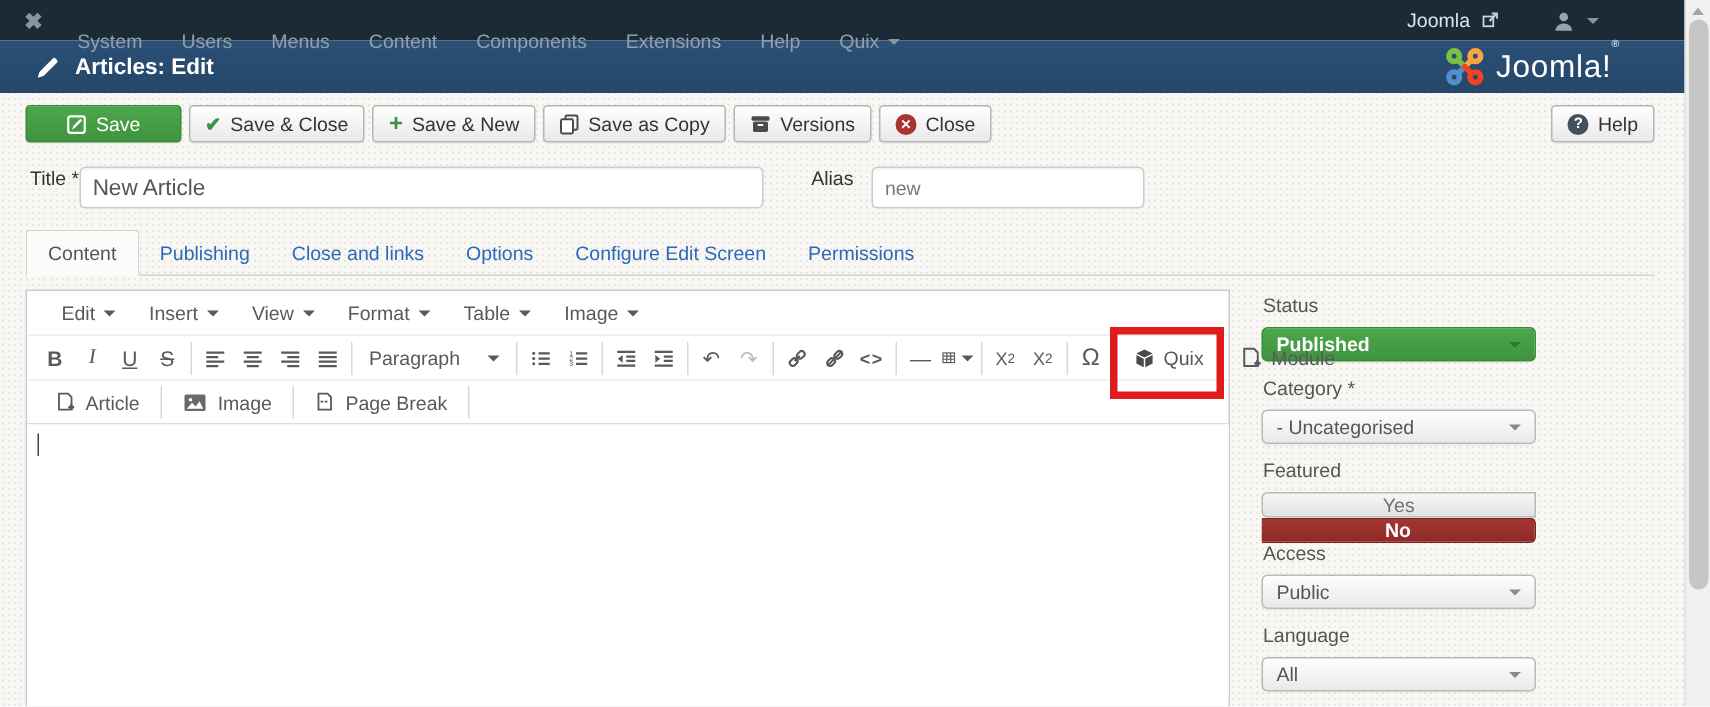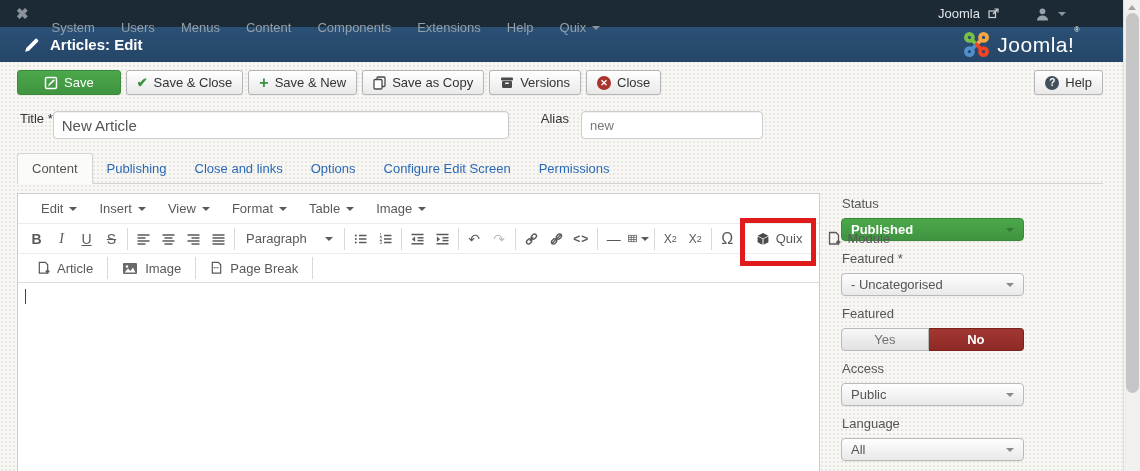--- a/index.html
+++ b/index.html
@@ -105,21 +105,21 @@
   .sb-label { display:block; color:#555; margin:10px 0 7px 1px; }
   .sb-label.first { margin-top:3px; }
   .select { height:23px; border:1px solid #b9b9b9; border-radius:4px;
     background:linear-gradient(#fefefe,#e9e9e9); display:flex; align-items:center;
     justify-content:space-between; padding:0 9px; color:#555; cursor:pointer;
     box-shadow:0 1px 1px rgba(0,0,0,.04); }
   .select .caret-s { width:0; height:0; border-left:4px solid transparent; border-right:4px solid transparent;
     border-top:4px solid #8a8a8a; }
   .select-green { background:linear-gradient(#4ca74a,#3f9440); border-color:#398a39; color:#fff; font-weight:bold; }
   .select-green .caret-s { border-top-color:#2f7a30; }
-  .toggle { display:flex; height:23px; }
+  .toggle { display:flex; height:23px;flex-direction:column; }
   .tg-yes { flex:0 0 48%; background:linear-gradient(#f7f7f7,#e2e2e2); border:1px solid #b9b9b9;
     border-radius:4px 0 0 4px; color:#707070; display:flex; align-items:center; justify-content:center;
     cursor:pointer; }
   .tg-no { flex:1; background:linear-gradient(#a23732,#8e2a26); border:1px solid #7a211e; border-left:none;
     border-radius:0 4px 4px 0; color:#fff; font-weight:bold; display:flex; align-items:center;
     justify-content:center; cursor:pointer; }
 
   
   .scrollbar { position:absolute; top:0; right:0; width:17px; height:471px; background:#f1f0ef;
     border-left:1px solid #e0dfde; z-index:50; }
@@ -504,21 +504,21 @@
       </div>
     </div>
 
     <div class="sidebar">
       <label class="sb-label first">Status</label>
       <div class="select select-green">
         <span>Published</span>
         <span class="caret-s"></span>
       </div>
 
-      <label class="sb-label">Featured *</label>
+      <label class="sb-label">Category *</label>
       <div class="select">
         <span>- Uncategorised</span>
         <span class="caret-s"></span>
       </div>
 
       <label class="sb-label">Featured</label>
       <div class="toggle">
         <span class="tg-yes">Yes</span>
         <span class="tg-no">No</span>
       </div>

